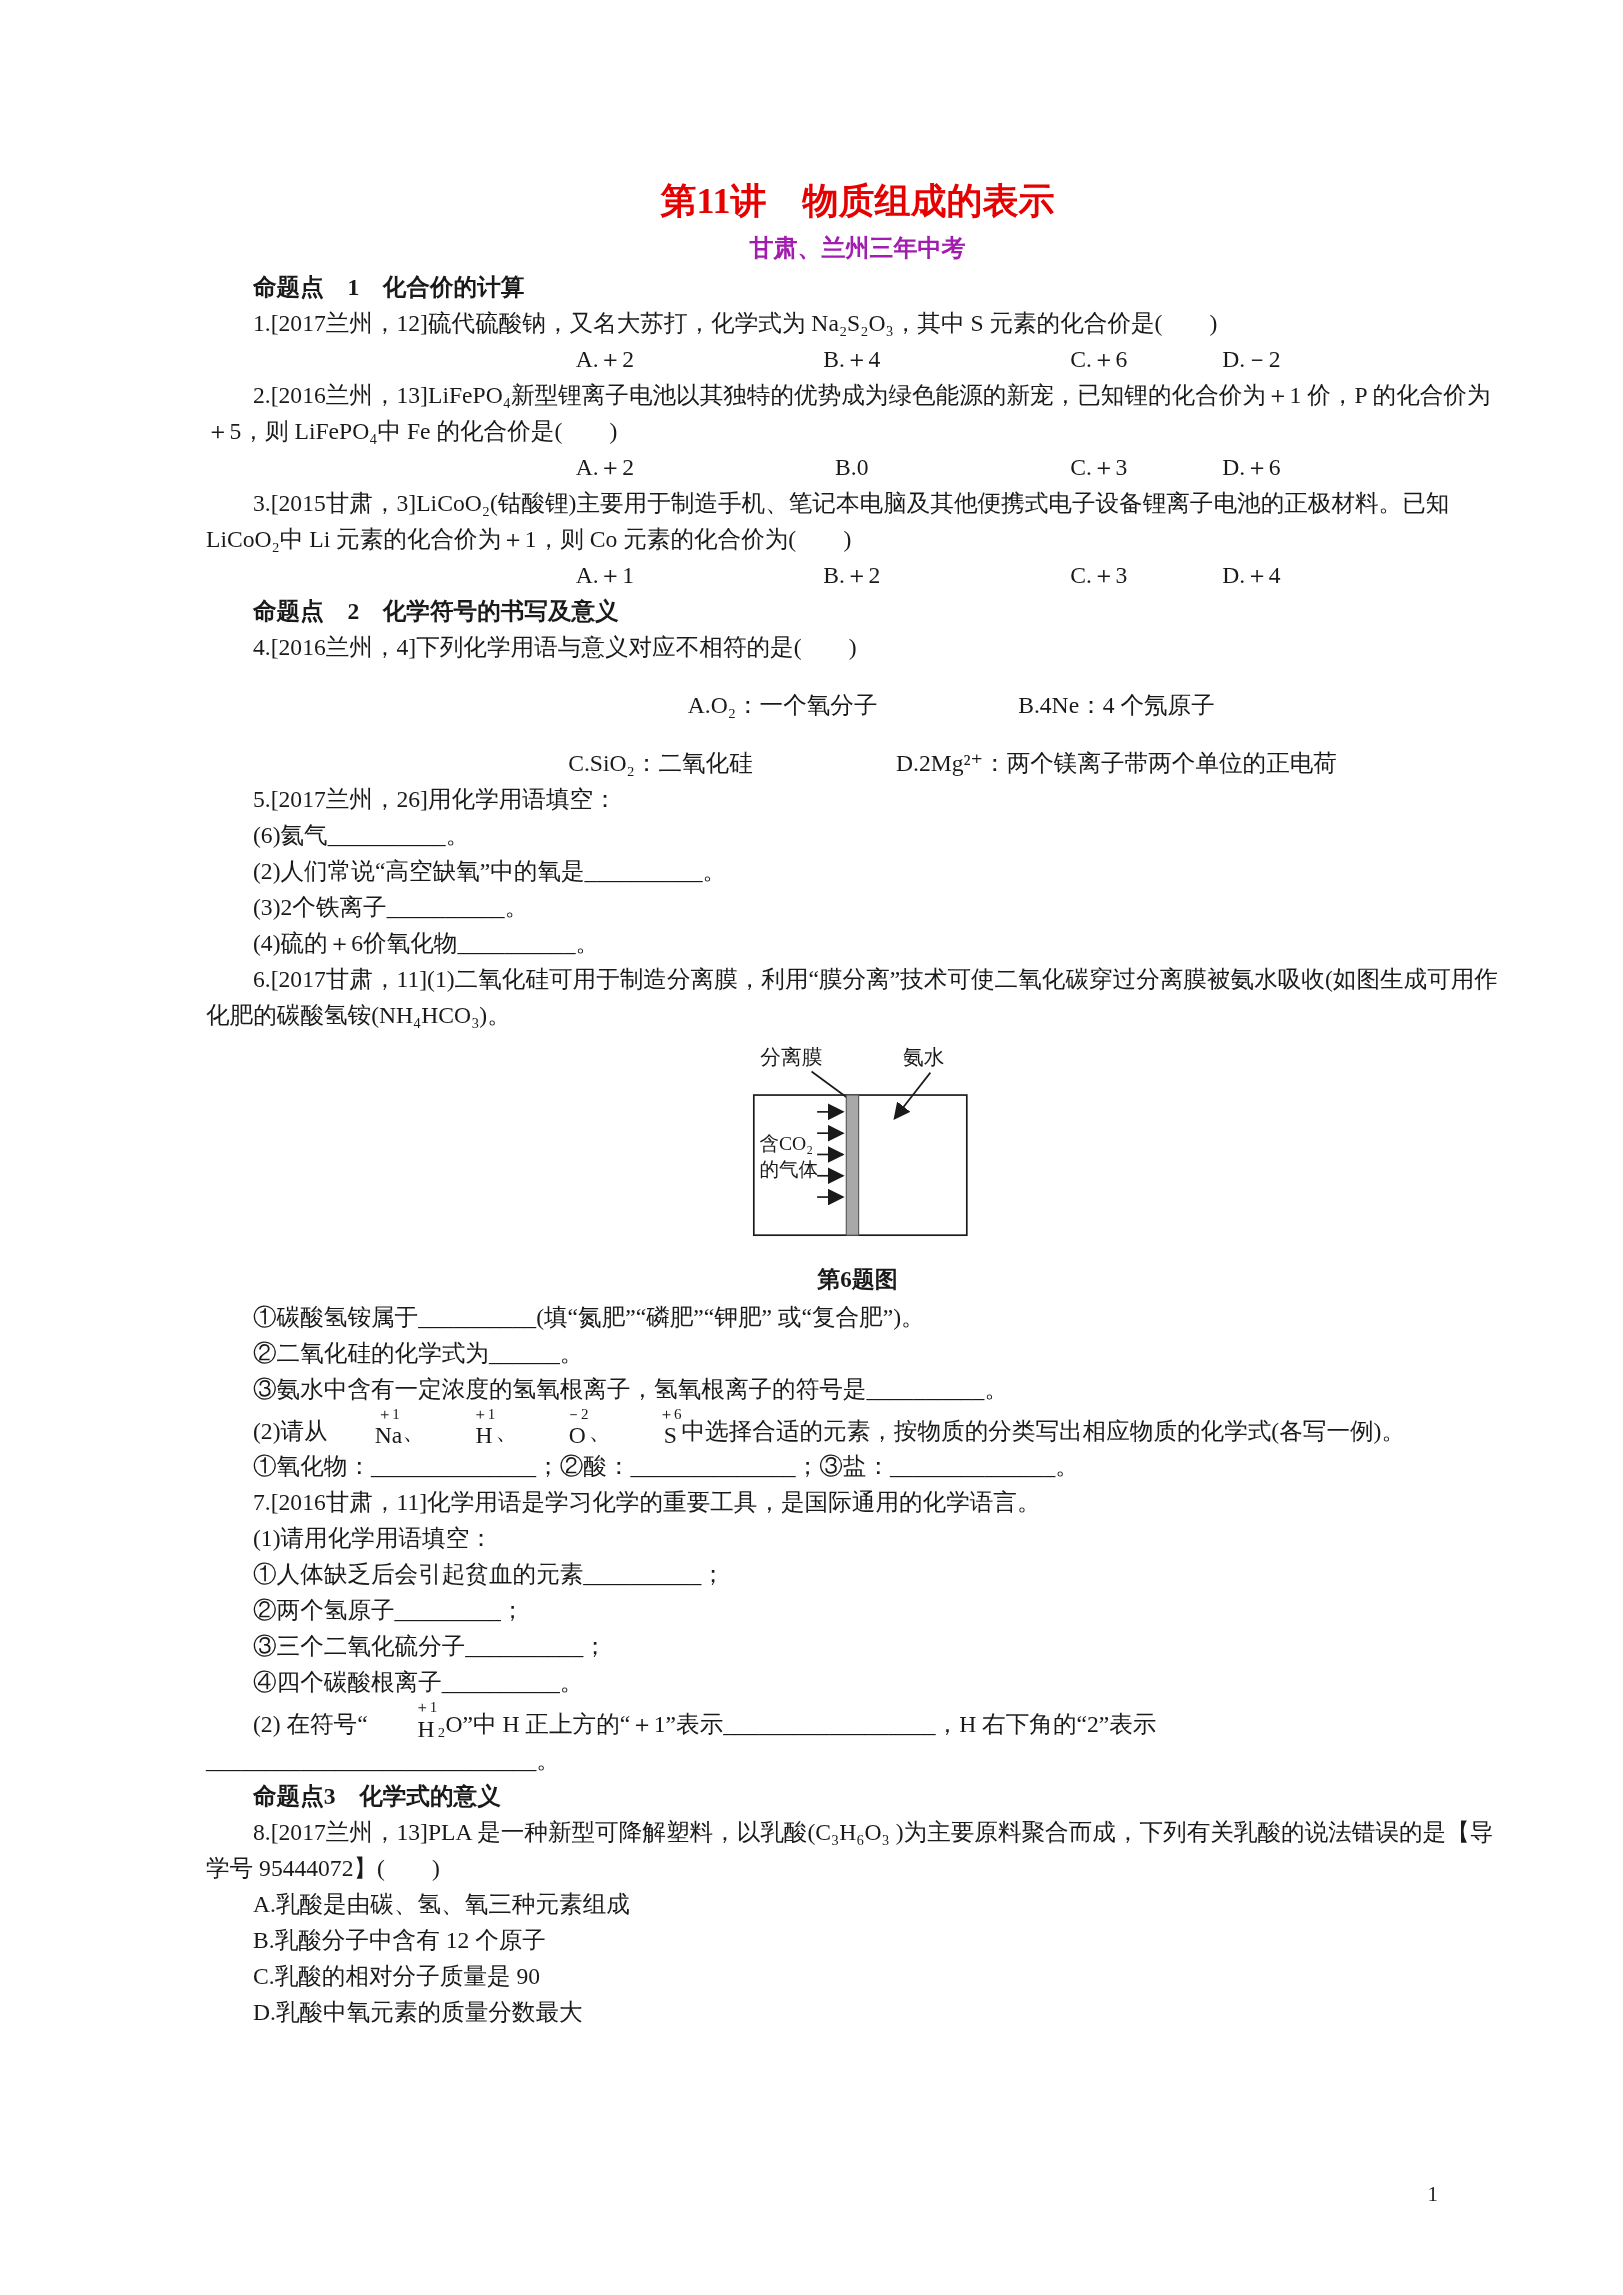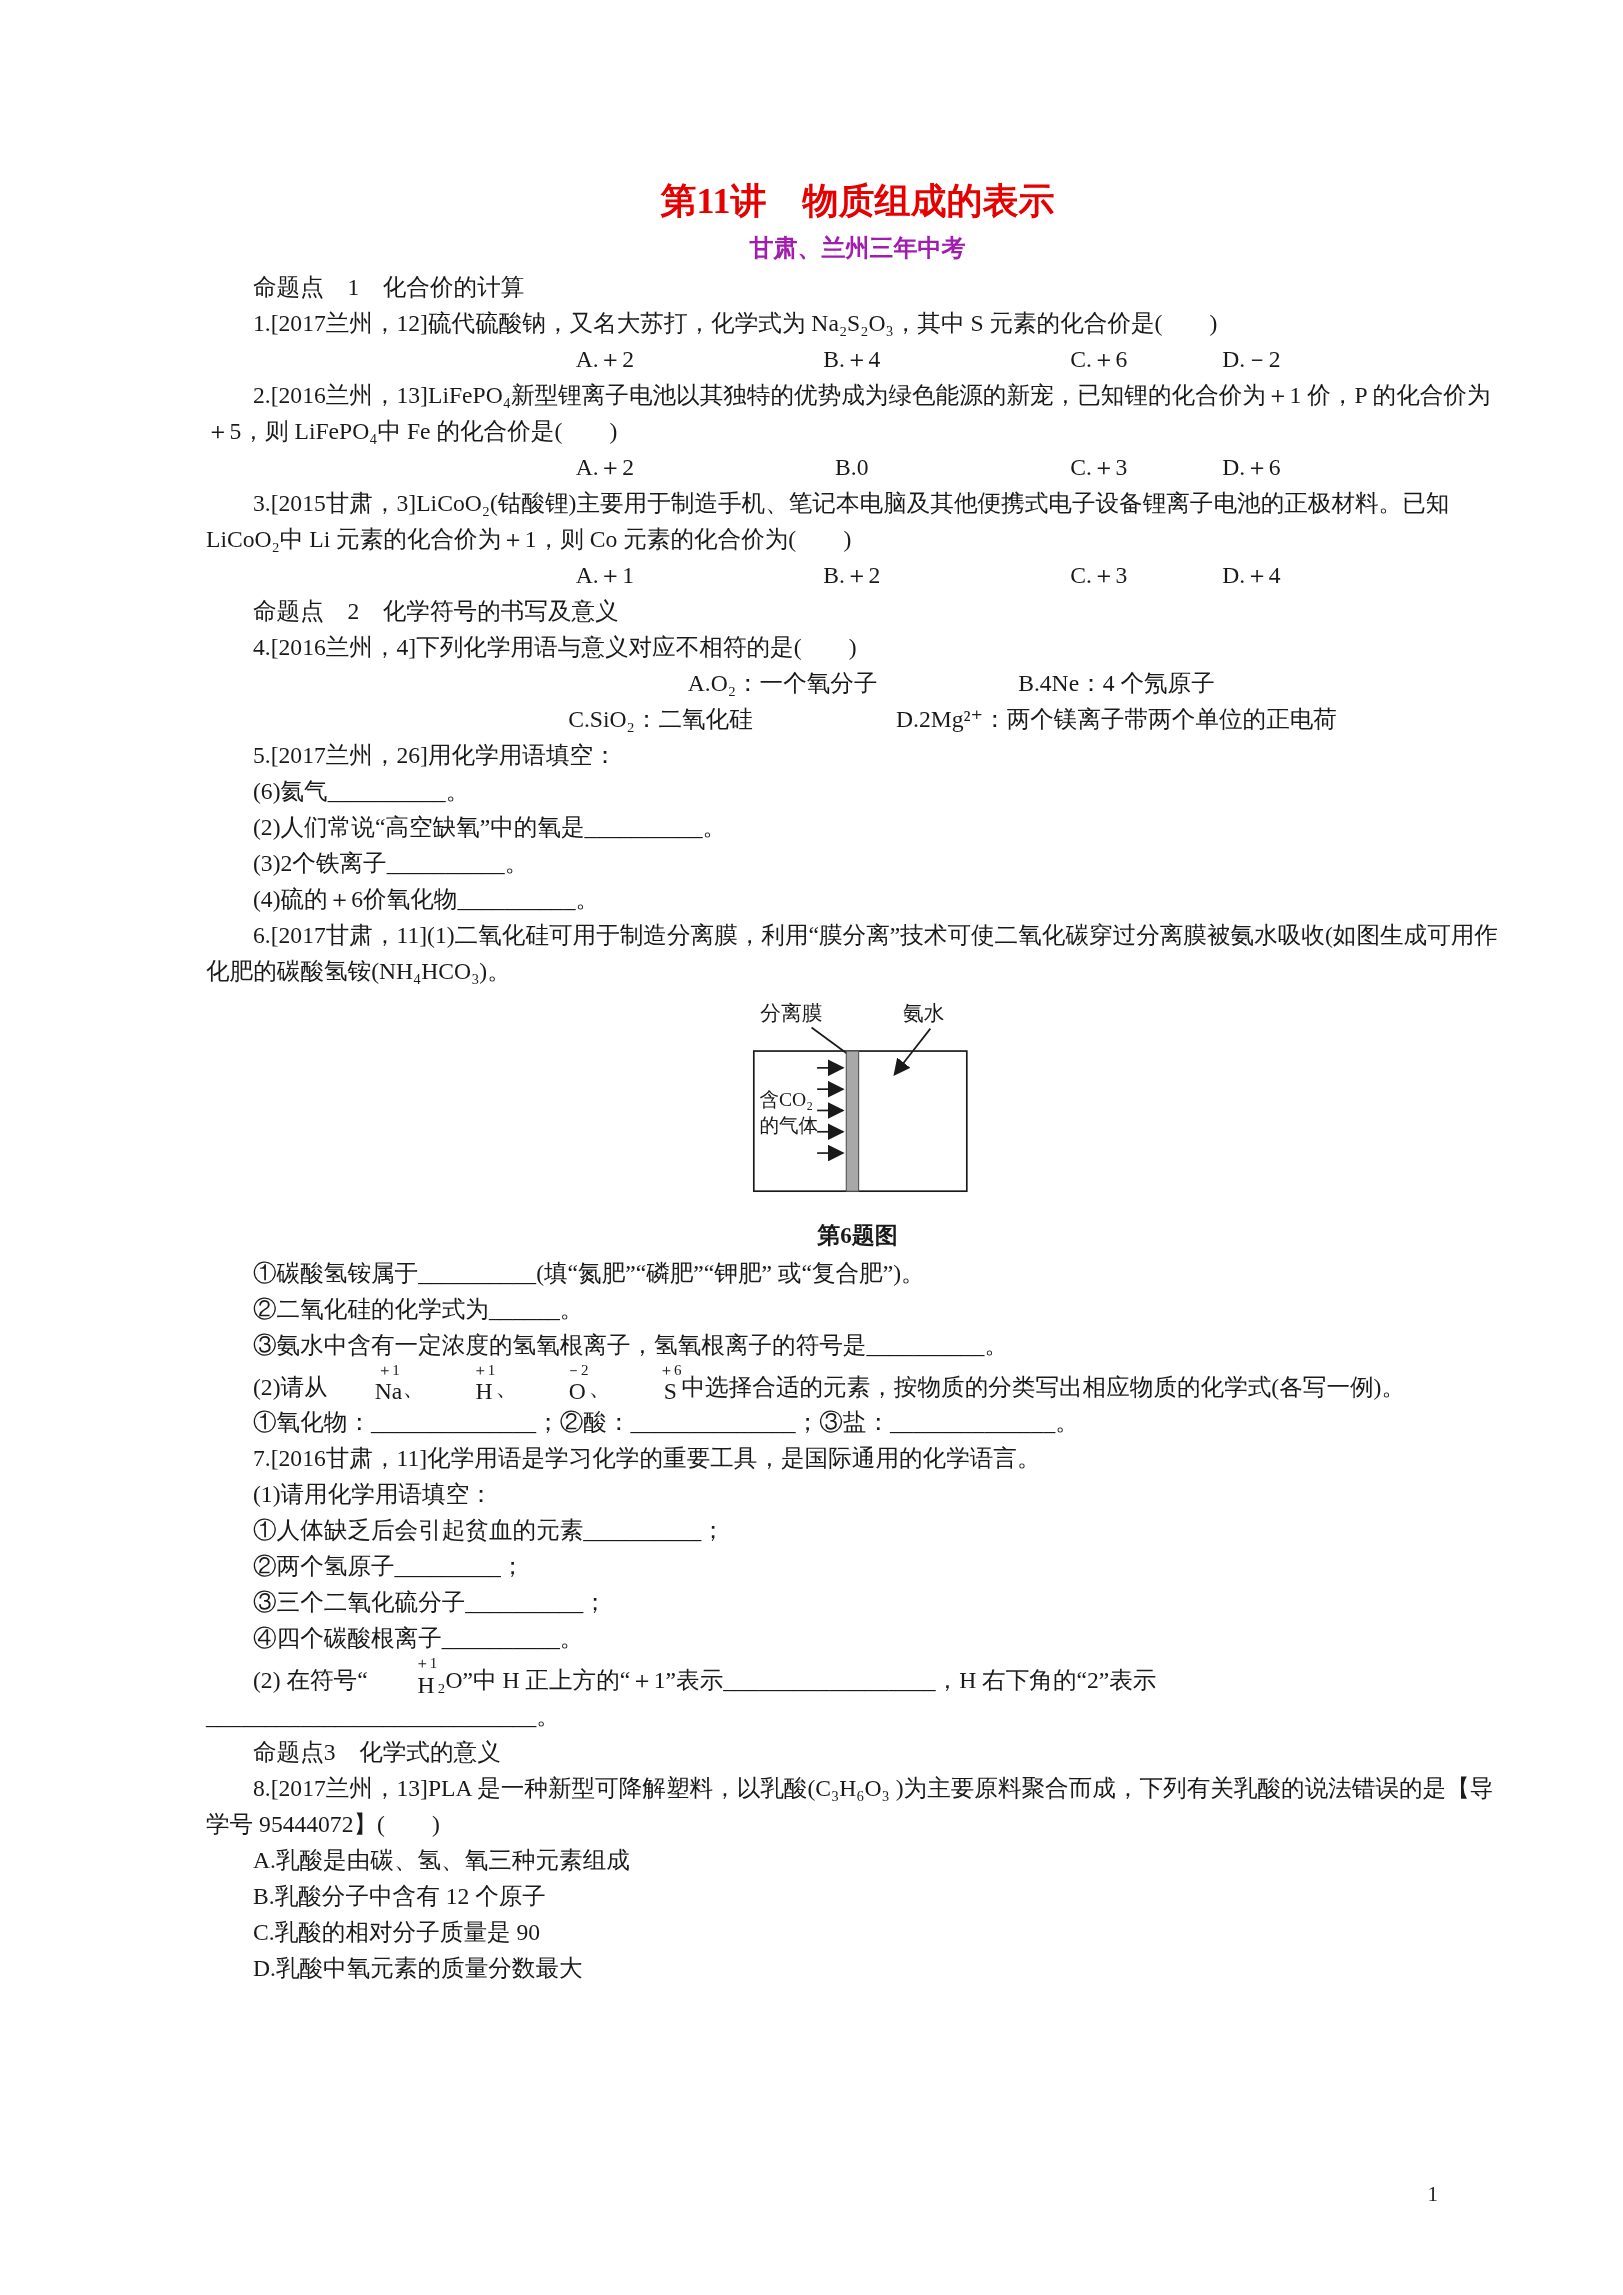--- a/index.html
+++ b/index.html
@@ -27,26 +27,26 @@
   .subtitle {
     text-align: center;
     font-size: 24px;
     line-height: 33px;
     font-weight: bold;
     color: #a21caf;
     margin-bottom: 4.5px;
   }
   p.para { margin: 0; text-indent: 47px; }
   p.para.noindent { text-indent: 0; }
-  .bold { font-weight: normal; }
+  .bold { font-weight: bold; }
   .opts { padding-left: 47px; text-align: center; }
   .opt { display: inline-block; min-width: 247px; }
   .opt:last-child { min-width: 0; }
   .opt2 { display: inline-block; min-width: 471px; }
-  .opt2:last-child { min-width: 0; }
+  .opt2:last-child { min-width: 0; margin-top: 22px; }
   .stack {
     display: inline-flex;
     flex-direction: column;
     align-items: center;
     vertical-align: bottom;
     line-height: 1;
   }
   .stack .charge { font-size: 15px; line-height: 15.7px; }
   .stack .sym { font-size: 23.6px; line-height: 26px; }
   .figure-wrap { text-align: center; margin: 5.6px 0 2.2px 0; }

